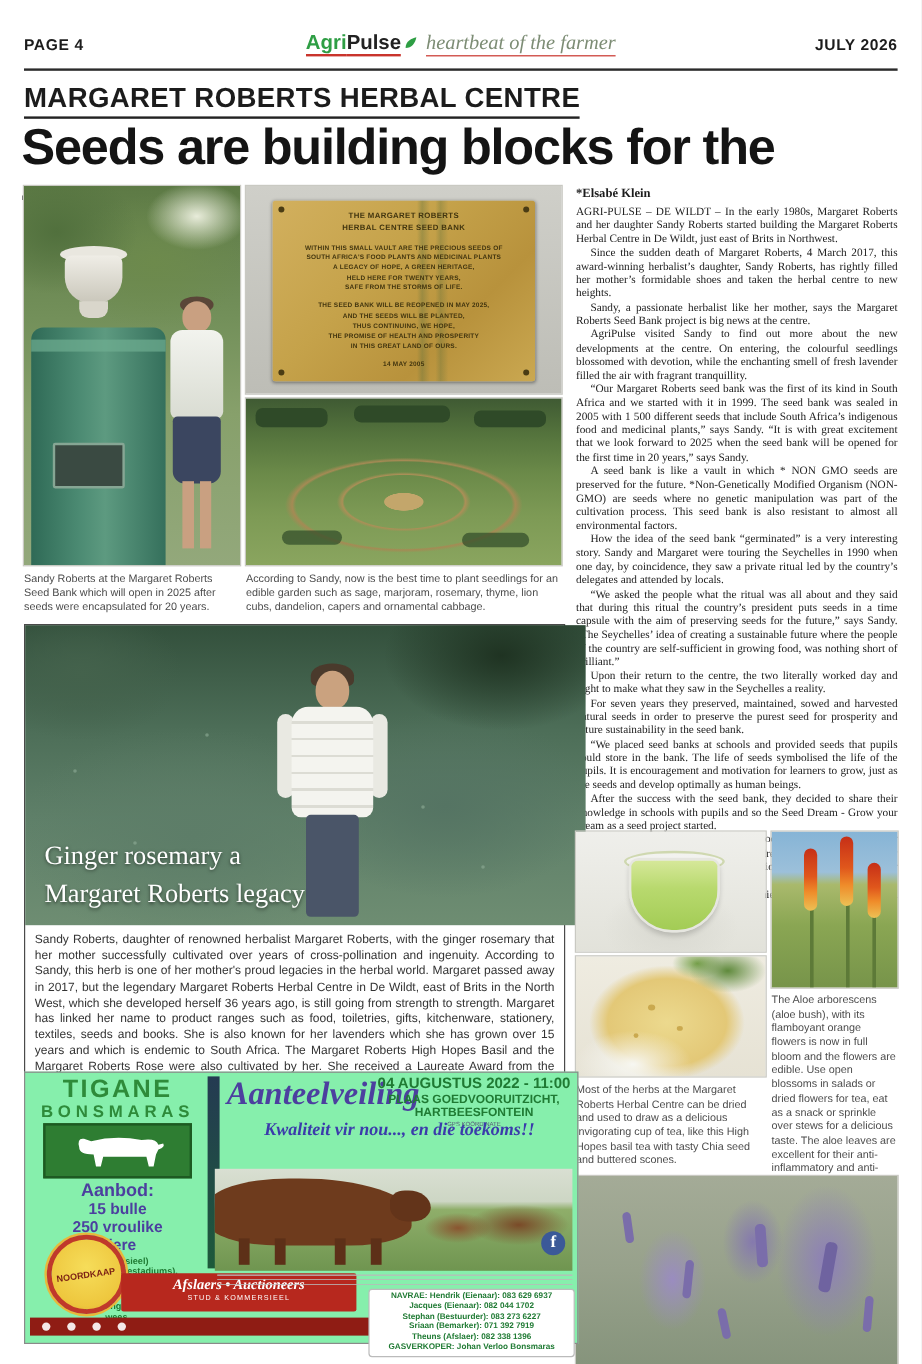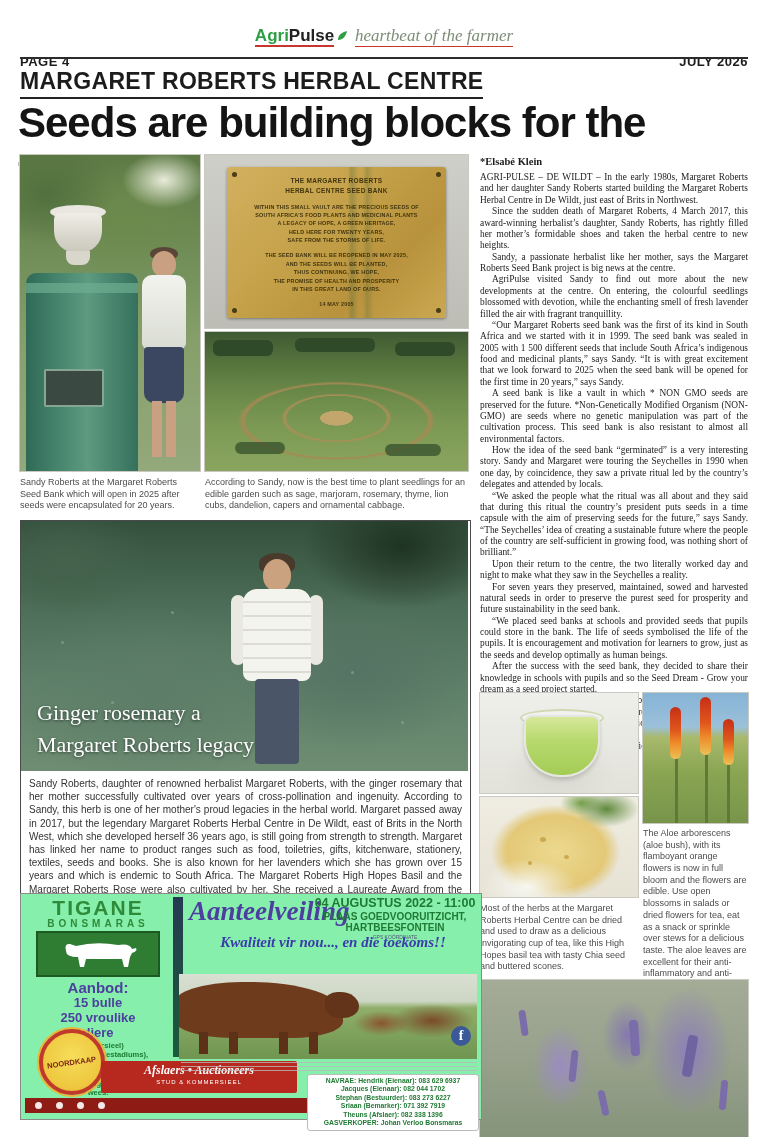--- a/index.html
+++ b/index.html
@@ -1,21 +1,21 @@
 <!DOCTYPE html>
 <html><head>
 <meta charset="utf-8">
 <style>
   html,body{margin:0;padding:0;background:#e9e9e9;}
   .page{position:relative;width:768px;height:1137px;background:#ffffff;margin:0 auto;
         font-family:"Liberation Sans",sans-serif;color:#1c1c1c;overflow:hidden;}
   .abs{position:absolute;}
 
   
-  .page-label,.issue-date{font-size:13px;font-weight:bold;letter-spacing:.5px;margin-top:24px;}
+  .page-label,.issue-date{font-size:13px;font-weight:bold;letter-spacing:.5px;}
   .masthead{left:0;right:0;top:26px;text-align:center;font-size:17px;}
   .brand-agri{color:#2e9e44;font-weight:bold;border-bottom:2px solid #c9342c;}
   .brand-pulse{color:#222;font-weight:bold;border-bottom:2px solid #c9342c;}
   .leaf{display:inline-block;vertical-align:middle;margin:0 2px;}
   .tagline{font-family:"Liberation Serif",serif;font-style:italic;color:#7d8d75;
            border-bottom:1px solid #c9342c;padding-bottom:1px;}
   .head-rule{left:20px;right:20px;top:57px;height:2px;background:#2b2b2b;}
 
   .kicker{left:20px;top:68px;font-size:23px;font-weight:bold;letter-spacing:.3px;
           border-bottom:2px solid #222;padding-bottom:2px;}
@@ -68,21 +68,21 @@
      radial-gradient(90px 40px at 50% 62%,rgba(171,143,87,0) 55%,#ab8f57 57%,rgba(171,143,87,0) 62%),
      radial-gradient(150px 60px at 50% 64%,rgba(171,143,87,0) 60%,#a58a54 62%,rgba(171,143,87,0) 66%),
      linear-gradient(180deg,#3f5a33 0%,#55743d 22%,#6b8a49 45%,#7d9a55 70%,#8aa55f 100%);}
   .hedge{position:absolute;background:#2f4a28;border-radius:6px;}
 
   .ph-rosemary{background:
      radial-gradient(140px 90px at 85% 10%,#1f3322 0,rgba(31,51,34,0) 70%),
      radial-gradient(120px 80px at 10% 16%,#44624c 0,rgba(68,98,76,0) 70%),
      radial-gradient(200px 120px at 30% 70%,#5d7d68 0,rgba(93,125,104,0) 75%),
      radial-gradient(180px 110px at 75% 60%,#557463 0,rgba(85,116,99,0) 70%),
-     linear-gradient(180deg,#33503c 0%,#4d6e58 35%,#5f8069 65%,#6e8d72 100%);}
+     linear-gradient(180deg,#33503c 0%,#4d6e58 35%,#5f8069 65%,#6e8d72 100%); padding-left: 20px;}
   .speck{position:absolute;width:3px;height:3px;border-radius:50%;background:#8fae97;opacity:.6;}
   .person-rm{position:absolute;left:208px;top:38px;width:96px;height:205px;}
   .rm-head{position:absolute;left:34px;top:0;width:28px;height:32px;background:#caa27f;border-radius:50% 50% 45% 45%;}
   .rm-hair{position:absolute;left:30px;top:-6px;width:36px;height:20px;background:#4a3a2c;border-radius:50% 50% 30% 30%;}
   .rm-vest{position:absolute;left:14px;top:30px;width:68px;height:92px;background:
      repeating-linear-gradient(180deg,#f4f4ef 0 12px,#dcdcd4 12px 14px);border-radius:14px 14px 8px 8px;}
   .rm-arm{position:absolute;top:36px;width:14px;height:70px;background:#e9e9e2;border-radius:8px;}
   .rm-pants{position:absolute;left:26px;top:120px;width:44px;height:85px;background:#4a5568;border-radius:4px;}
   .overlay-title{position:absolute;left:16px;bottom:10px;color:#fff;
      font-family:"Liberation Serif",serif;font-size:22px;line-height:1.45;
@@ -125,21 +125,21 @@
   .article p{margin:0;text-indent:12px;}
   .article p.first{text-indent:0;}
 
   .feature-box{left:20px;top:520px;width:449px;border:1px solid #4a4a4a;background:#fff;}
   .feature-cap{padding:6px 8px 7px;font-size:10px;line-height:1.32;text-align:justify;color:#333;}
 
   
   .ad{left:20px;top:893px;width:460px;height:225px;border:1px solid #8a8a8a;background:#86efac;}
   .ad-left{position:absolute;left:4px;top:3px;width:146px;height:218px;text-align:center;}
   .tigane1{color:#2e8b3a;font-size:21px;font-weight:bold;letter-spacing:2px;line-height:1;}
-  .tigane2{color:#2e8b3a;font-size:10px;font-weight:bold;letter-spacing:4px;}
+  .tigane2{color:#2e8b3a;font-size:14px;font-weight:bold;letter-spacing:4px;}
   .cow-box{margin:2px auto 2px;width:120px;height:42px;background:#2e7d32;border:2px solid #1d5a22;
            display:flex;align-items:center;justify-content:center;}
   .aanbod-h{color:#4c3f9f;font-size:15px;font-weight:bold;}
   .aanbod-big{color:#4c3f9f;font-size:13px;font-weight:bold;line-height:1.15;}
   .aanbod-small{color:#1f7a33;font-size:7.6px;font-weight:bold;line-height:1.25;}
   .badge{position:absolute;left:18px;bottom:24px;width:58px;height:58px;border-radius:50%;
      background:radial-gradient(circle at 50% 40%,#f6dd5a 0%,#eec73e 70%,#d9a832 100%);
      border:4px solid #c0392b;box-shadow:0 0 0 2px #e8b93a;display:flex;align-items:center;justify-content:center;}
   .badge span{color:#7a1f14;font-size:7.5px;font-weight:bold;transform:rotate(-8deg);}
   .afslaers{position:absolute;left:80px;bottom:26px;width:196px;height:32px;background:#b7281e;

